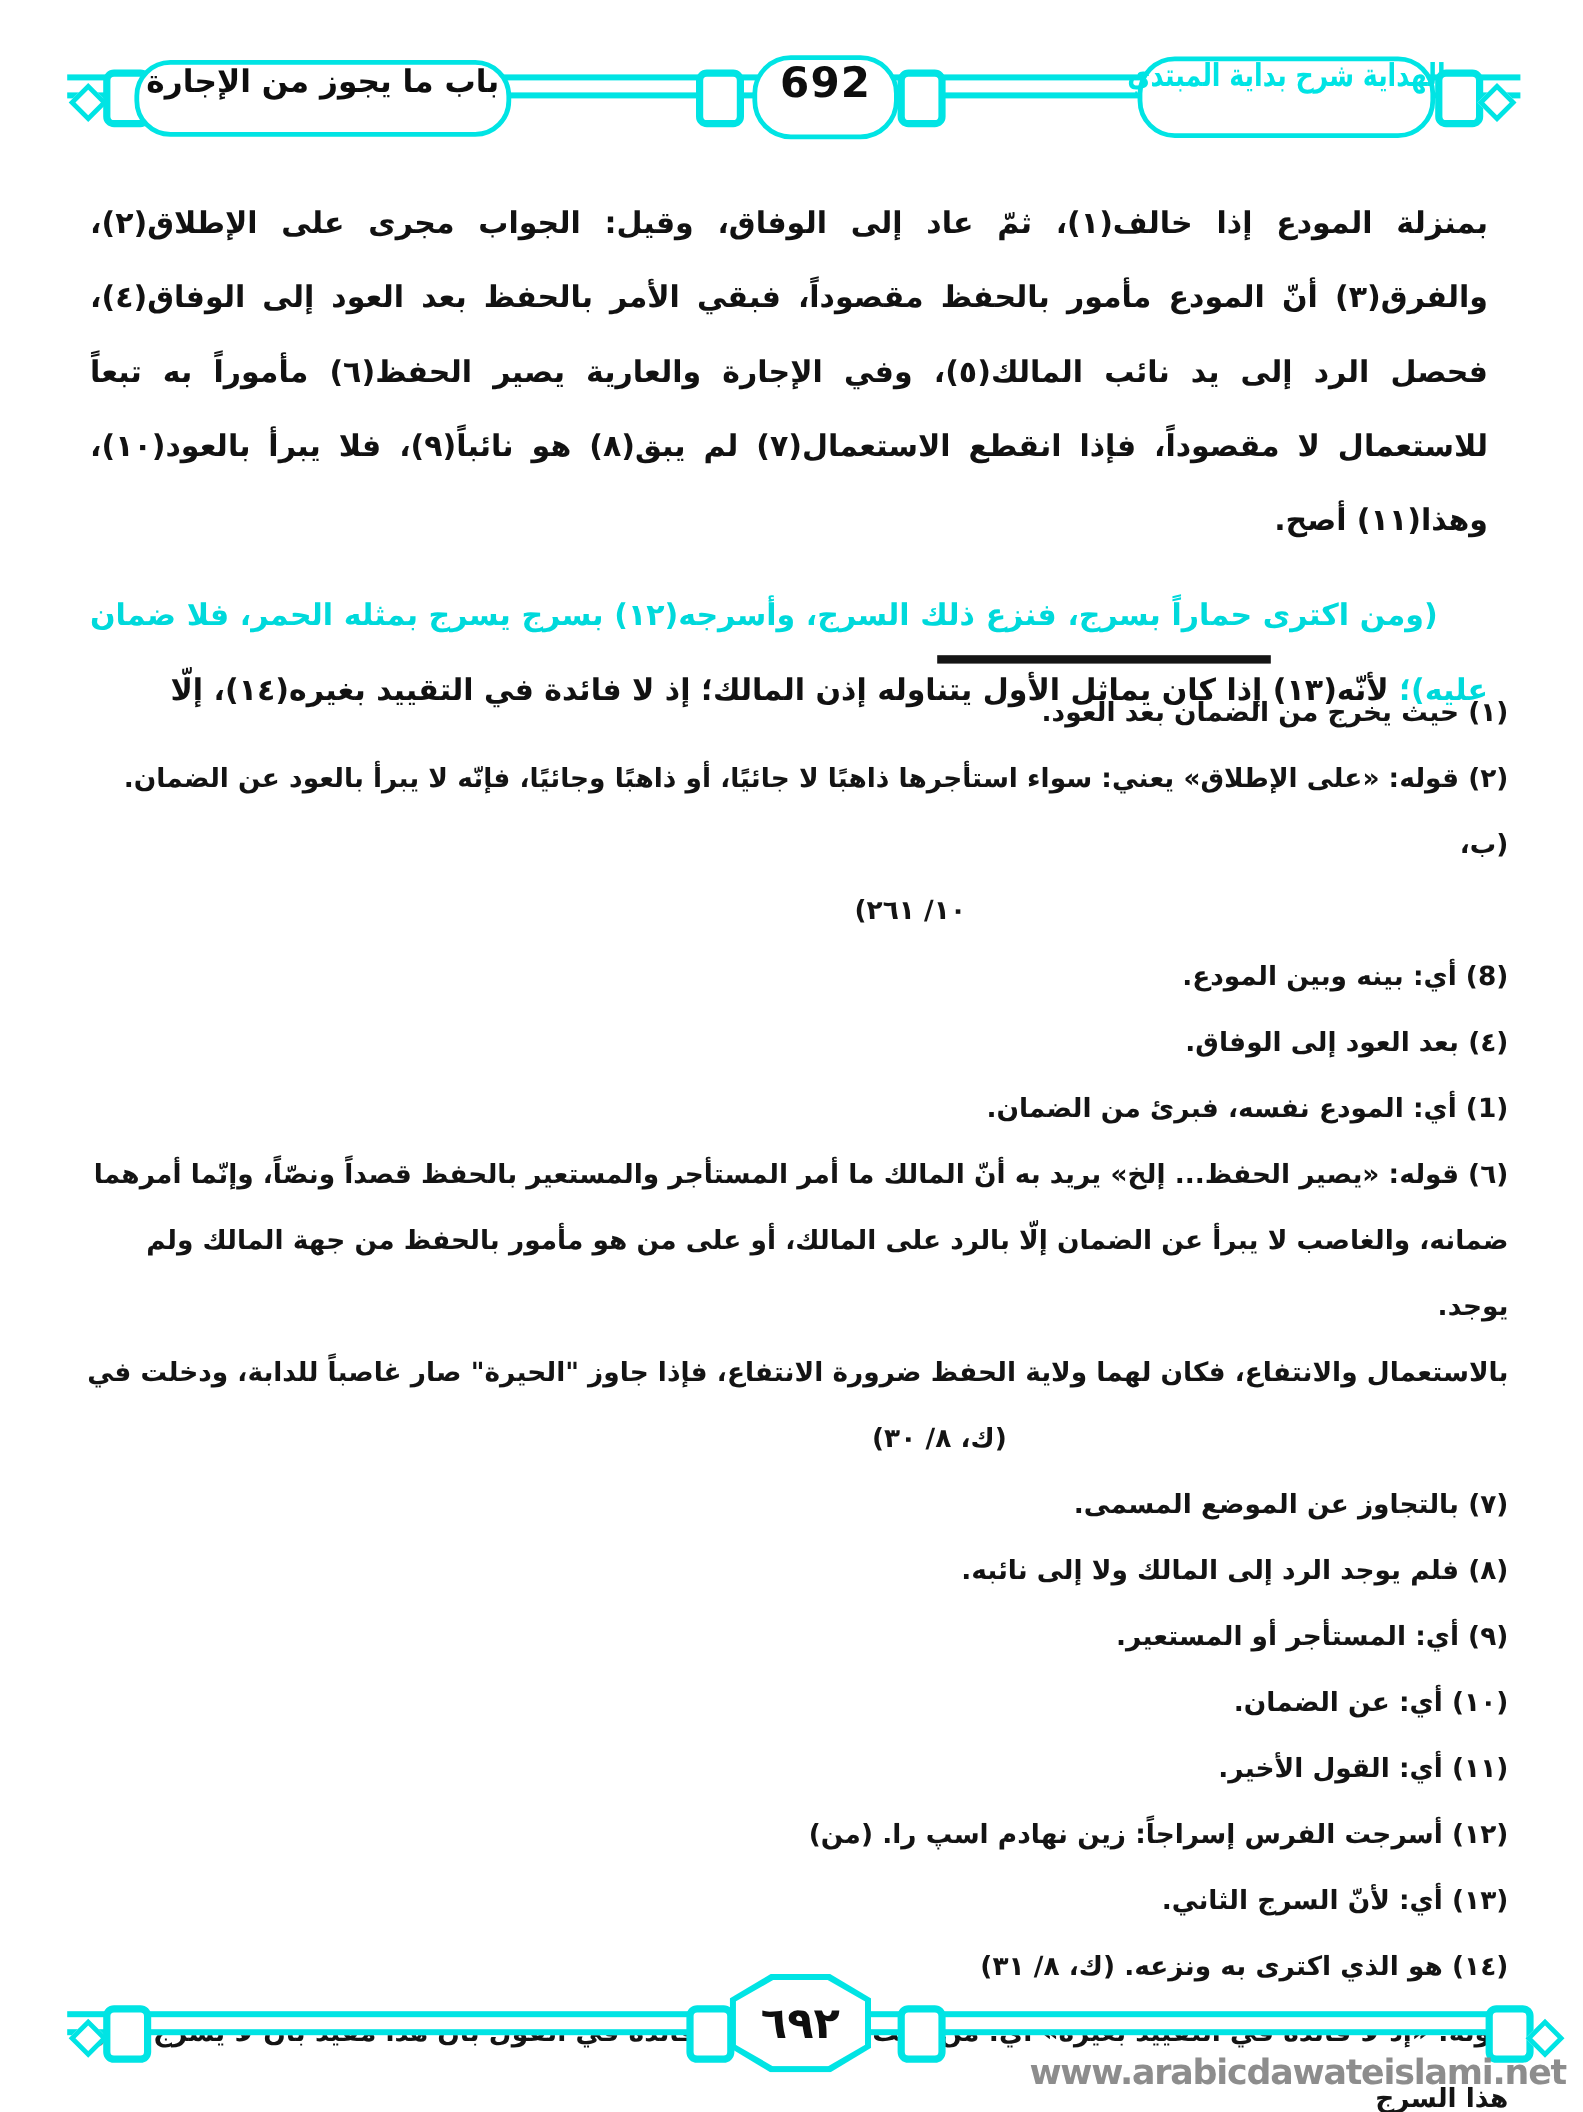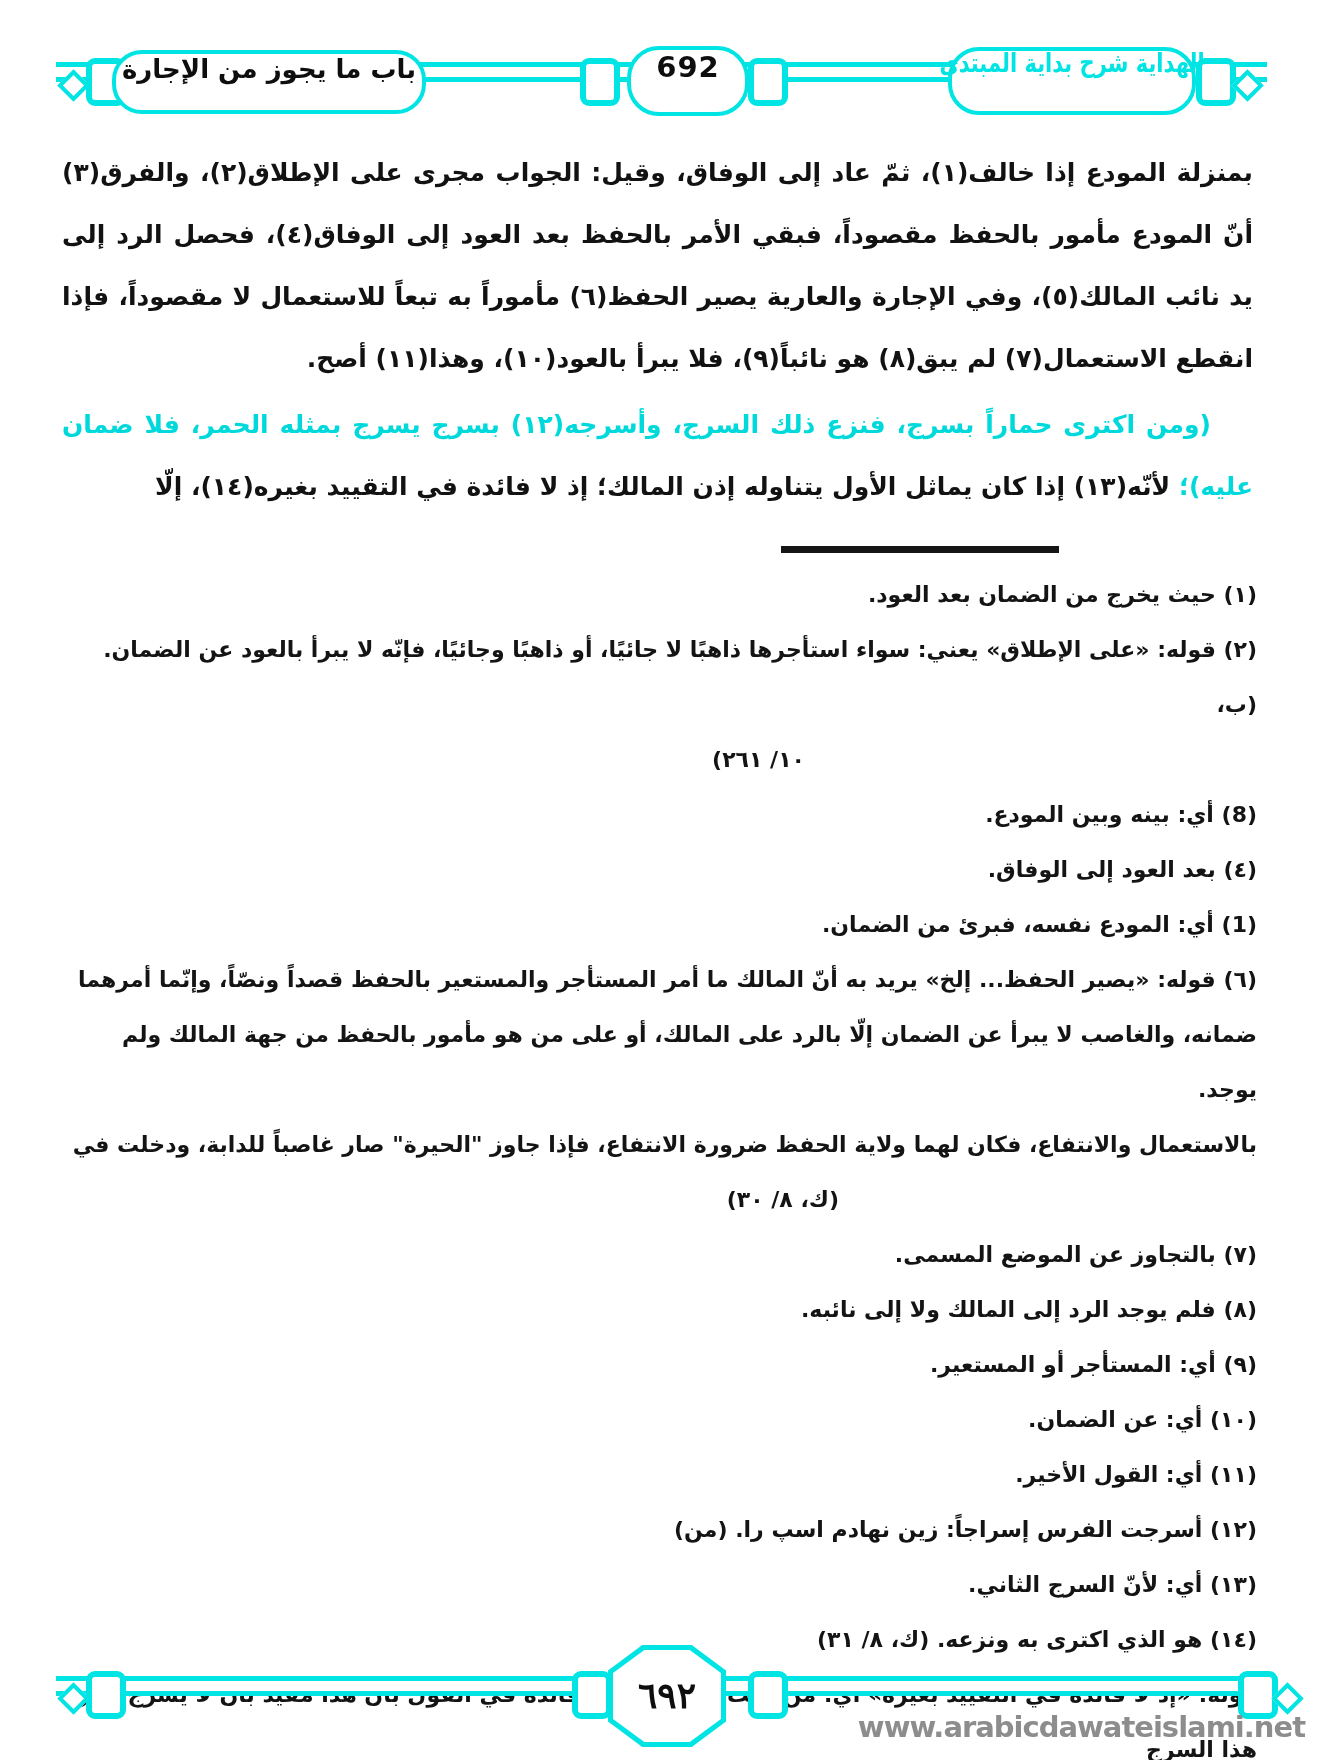--- a/index.html
+++ b/index.html
@@ -21,21 +21,21 @@
   }
   .rule.header-rule{top:62px;left:56px;right:52px;}
   .rule.footer-rule{top:1676px;left:56px;right:52px;}
   .cartouche{
     position:absolute;background:#ffffff;border:4px solid var(--cyan);
     display:flex;align-items:flex-start;justify-content:center;z-index:2;
   }
   .cartouche.chapter{left:112px;top:50px;width:306px;height:56px;border-radius:30px;}
   .cartouche.chapter span{font-weight:700;font-size:26px;color:#0e0e0e;white-space:nowrap;}
   .cartouche.pageno{left:627px;top:46px;width:114px;height:62px;border-radius:32px;}
-  .cartouche.pageno span{font-weight:700;font-size:29px;color:#0e0e0e;letter-spacing:1px;}
+  .cartouche.pageno span{font-weight:700;font-size:35px;color:#0e0e0e;letter-spacing:1px;}
   .cartouche.booktitle{left:948px;top:47px;width:240px;height:60px;border-radius:31px;}
   .cartouche.booktitle span{font-weight:700;font-size:21px;color:var(--cyan);white-space:nowrap;transform:scaleY(1.25);}
   .clamp{
     position:absolute;width:28px;height:36px;background:#ffffff;
     border:6px solid var(--cyan);border-radius:9px;z-index:2;
   }
   .diamond{
     position:absolute;width:15px;height:15px;background:#ffffff;
     border:4px solid var(--cyan);transform:rotate(45deg);z-index:2;
   }
@@ -48,37 +48,37 @@
   .h-tip{left:1236px;top:74px;}
   
   .f-diamond-left{left:62px;top:1687px;}
   .f-clamp-left{left:86px;top:1671px;}
   .f-clamp-mid-left{left:572px;top:1671px;}
   .f-clamp-mid-right{left:748px;top:1671px;}
   .f-clamp-right{left:1238px;top:1671px;}
   .f-diamond-right{left:1276px;top:1687px;}
   
   .octagon{
-    position:absolute;left:608px;top:1645px;width:118px;height:102px;z-index:3;
+    position:absolute;left:608px;top:1645px;width:118px;height:82px;z-index:3;
     background:var(--cyan);
     clip-path:polygon(29% 0%,71% 0%,100% 25%,100% 75%,71% 100%,29% 100%,0% 75%,0% 25%);
-    display:flex;align-items:center;justify-content:center;font-family:Liberation Serif, serif;
+    display:flex;align-items:center;justify-content:center;
   }
   .octagon .inner{
     position:absolute;inset:5px;background:#ffffff;
     clip-path:polygon(29% 0%,71% 0%,100% 25%,100% 75%,71% 100%,29% 100%,0% 75%,0% 25%);
   }
   .octagon span{position:relative;z-index:2;font-weight:700;font-size:36px;color:#0e0e0e;}
   
   .main-text{
     position:absolute;top:138px;right:62px;left:58px;
     direction:rtl;text-align:justify;z-index:1;
   }
   .main-text p{
-    margin:4px;font-weight:700;font-size:25px;line-height:62px;color:var(--ink);
+    margin:17px;font-weight:700;font-size:25px;line-height:62px;color:var(--ink);
   }
   .main-text p.mixed{text-indent:42px;}
   .main-text .hl{color:var(--hl);}
   
   .footnotes{
     position:absolute;top:546px;right:62px;left:58px;direction:rtl;z-index:1;
   }
   .fn-sep{width:278px;height:7px;background:#151515;margin:0 198px 14px 0;}
   .fn-line{
     font-weight:700;font-size:22px;line-height:55px;color:#141414;text-align:right;

